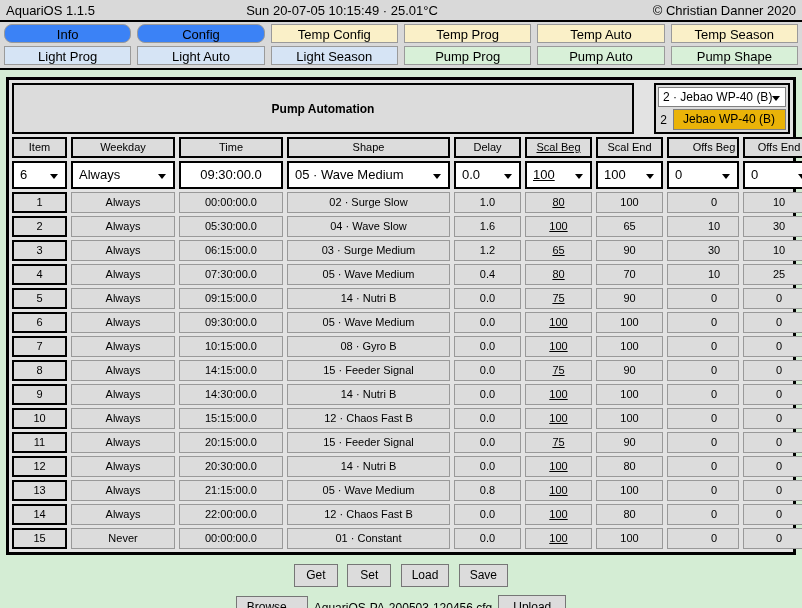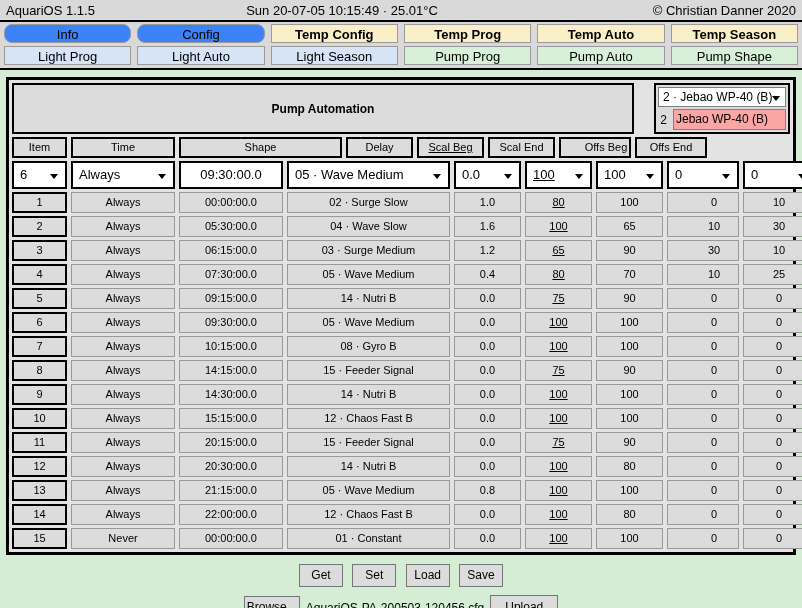--- a/index.html
+++ b/index.html
@@ -45,21 +45,21 @@
     line-height: 19px;
     height: 19px;
     border: 1px solid #9a9a9a;
     background: #dcdcdc;
     cursor: pointer;
     box-sizing: border-box;
     overflow: hidden;
     white-space: nowrap;
   }
   .tab.gray   { background: #3b82f6; border-radius: 8px; }
-  .tab.yellow { background: #faf0c8; font-weight: bold; }
+  .tab.yellow { background: #faf0c8; }
   .tab.blue   { background: #d6e4f5; }
   .tab.green  { background: #d8f0d8; }
 
   
   #panel {
     margin: 7px 6px 0 6px;
     border: 3px solid #000;
     background: #e3e3e3;
     box-sizing: border-box;
     width: 790px;
@@ -107,26 +107,26 @@
     position: absolute; right: 5px; top: 8px;
     width: 0; height: 0;
     border-left: 4px solid transparent;
     border-right: 4px solid transparent;
     border-top: 5px solid #000;
   }
   .inline-row { display: flex; align-items: center; gap: 4px; height: 21px; }
   .inline-row .idx { font-size: 12px; width: 11px; text-align: center; }
   .txt-like {
     flex: 1 1 auto;
-    background: #fca5a5;
+    background: #eab308;
     border: 1px solid #808080;
     height: 21px;
     line-height: 19px;
     font-size: 12px;
-    padding: 0 2px;
+    padding: 0 9px;
     box-sizing: border-box;
     white-space: nowrap;
     overflow: hidden;
   }
 
   
   #grid { padding: 0 3px 3px 3px; }
   .grow { display: flex; gap: 4px; margin-bottom: 3px; }
   .grow:last-child { margin-bottom: 0; }
   .cell {
@@ -190,21 +190,21 @@
   }
 
   
   #footer { text-align: center; padding-top: 9px; }
   .btn {
     display: inline-block;
     border: 1px solid #767676;
     background: #dcdcdc;
     font-size: 12px;
     line-height: 17px;
-    padding: 2px 2px;
+    padding: 2px 10px;
     cursor: pointer;
     box-sizing: border-box;
     vertical-align: middle;
   }
   #btnrow1 .btn { margin: 0 3px; min-width: 44px; text-align: center; }
   #btnrow2 { margin-top: 8px; display: flex; justify-content: center; align-items: center; gap: 6px; }
   #filename { font-size: 12px; }
   .btn.wide { min-width: 68px; text-align: center; padding: 3px 10px; }
 </style>
 </head>
@@ -248,20 +248,21 @@
         <span class="idx">2</span>
         <span class="txt-like">Jebao WP-40 (B)</span>
       </div>
     </div>
   </div>
 
   <div id="grid">
 
     <div class="grow hdr" id="header-row">
         <div class="cell c-item">Item</div>
+        <div class="cell c-day">Weekday</div>
         <div class="cell c-time">Time</div>
         <div class="cell c-shape">Shape</div>
         <div class="cell c-delay">Delay</div>
         <div class="cell c-scb">Scal Beg</div>
         <div class="cell c-sce">Scal End</div>
         <div class="cell c-ofb">Offs Beg</div>
         <div class="cell c-ofe">Offs End</div>
       </div>
 
     <div class="grow edit" id="edit-row">

